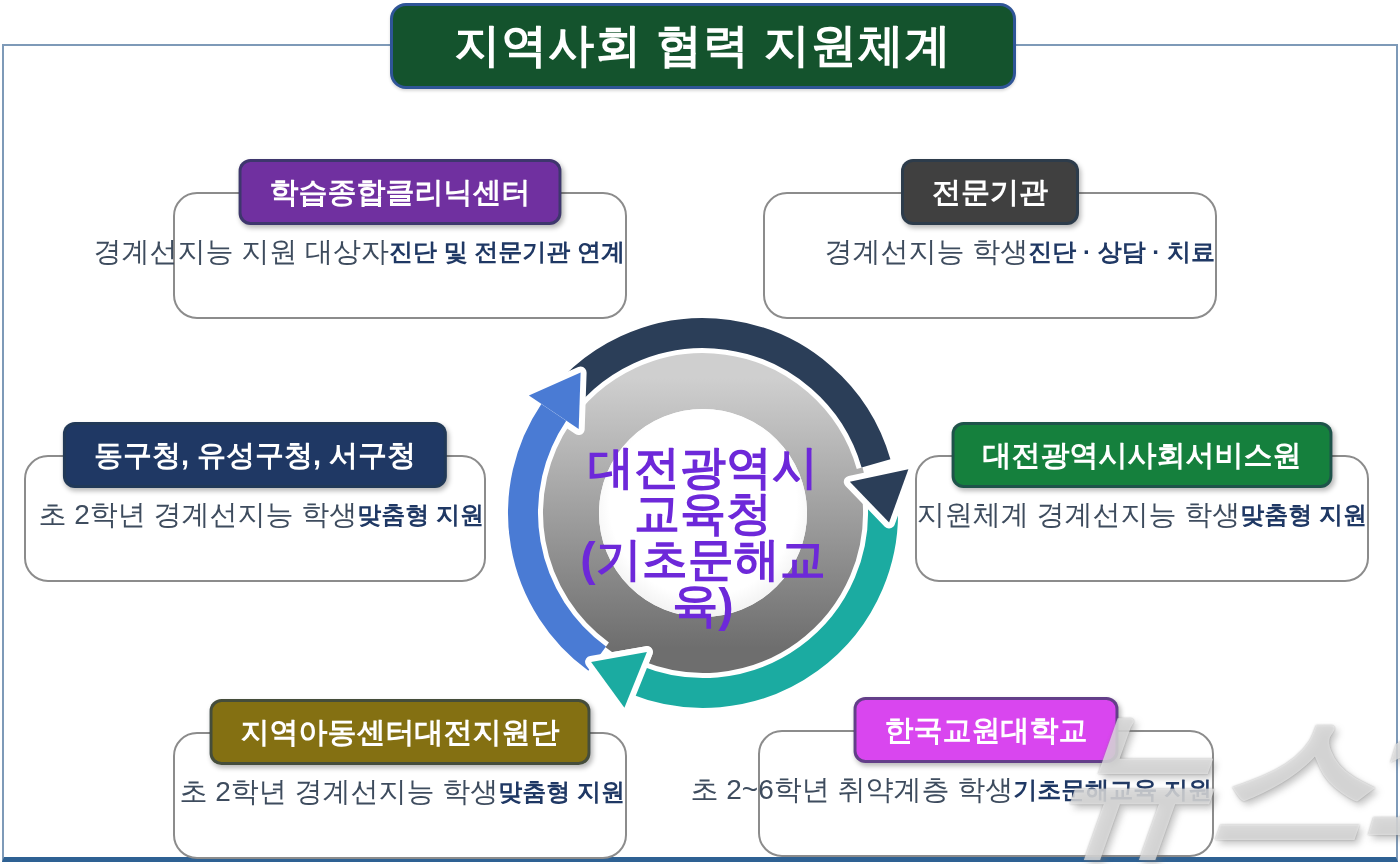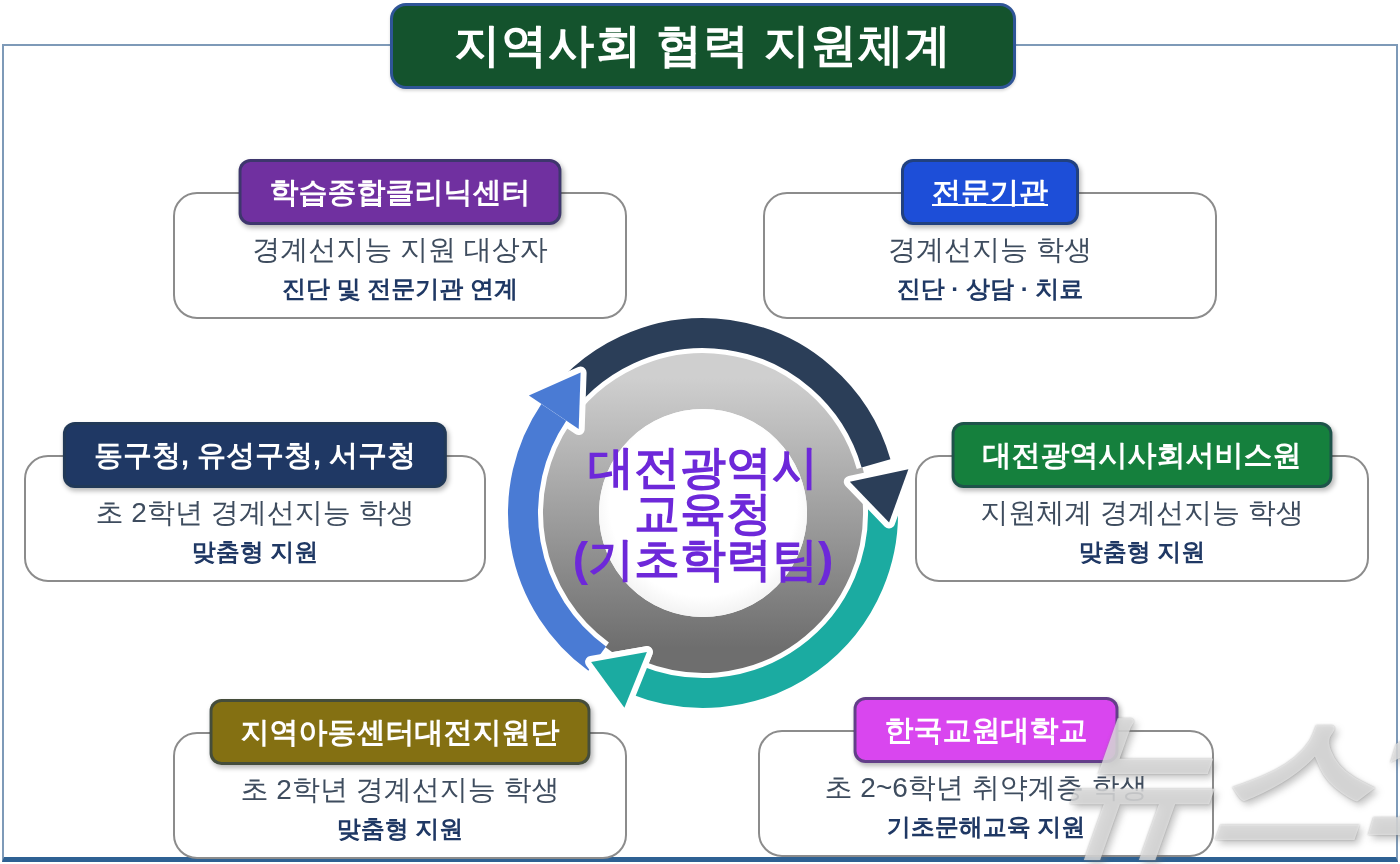--- a/index.html
+++ b/index.html
@@ -13,21 +13,21 @@
   }
   .title-banner{
     position:absolute;left:390px;top:3px;width:620px;height:80px;
     border:3px solid #2F5597;border-radius:16px;
     display:flex;align-items:center;justify-content:center;
     color:#ffffff;font-size:46px;font-weight:bold;letter-spacing:1px;z-index:5;
     box-shadow:0 2px 3px rgba(0,0,0,0.15);
   }
   .org-box{
     position:absolute;background:#ffffff;border:2px solid #8C8C8C;border-radius:24px;
-    display:flex;flex-direction:column;justify-content:flex-end;align-items:center;
+    display:flex;justify-content:flex-end;align-items:center;
     padding-bottom:8px;z-index:3;
   }
   .org-header{
     position:absolute;top:-35px;left:50%;transform:translateX(-50%);
     height:60px;line-height:60px;padding:0 28px;border-radius:12px;
     border:3px solid rgba(36,58,82,0.65);
     color:#ffffff;font-size:29px;font-weight:bold;white-space:nowrap;
     box-shadow:2px 3px 5px rgba(0,0,0,0.28);
   }
   .org-line1{font-size:28px;line-height:38px;color:#3E4C5E;white-space:nowrap;}
@@ -100,31 +100,31 @@
 
     <g>
       <polygon points="-111.9,148.9 -78.6,194.7 -56.1,139.1" fill="#FFFFFF" stroke="#FFFFFF" stroke-width="12" stroke-linejoin="round"></polygon>
       <polygon points="-111.9,148.9 -78.6,194.7 -56.1,139.1" fill="#1BABA1"></polygon>
     </g>
   </svg>
 
   <div class="center-label">
     <div>대전광역시</div>
     <div>교육청</div>
-    <div>(기초학력팀)</div>
+    <div>(기초문해교육)</div>
   </div>
 
   <div class="org-box b0">
     <div class="org-header" style="background: rgb(112, 48, 160);">학습종합클리닉센터</div>
     <div class="org-line1">경계선지능 지원 대상자</div>
     <div class="org-line2">진단 및 전문기관 연계</div>
   </div>
 
   <div class="org-box b1">
-    <div class="org-header" style="background: #1d4ed8; text-decoration: underline;">전문기관</div>
+    <div class="org-header" style="background: #404040;">전문기관</div>
     <div class="org-line1">경계선지능 학생</div>
     <div class="org-line2">진단 · 상담 · 치료</div>
   </div>
 
   <div class="org-box b2">
     <div class="org-header" style="background: rgb(31, 56, 100);">동구청, 유성구청, 서구청</div>
     <div class="org-line1">초 2학년 경계선지능 학생</div>
     <div class="org-line2">맞춤형 지원</div>
   </div>
 

